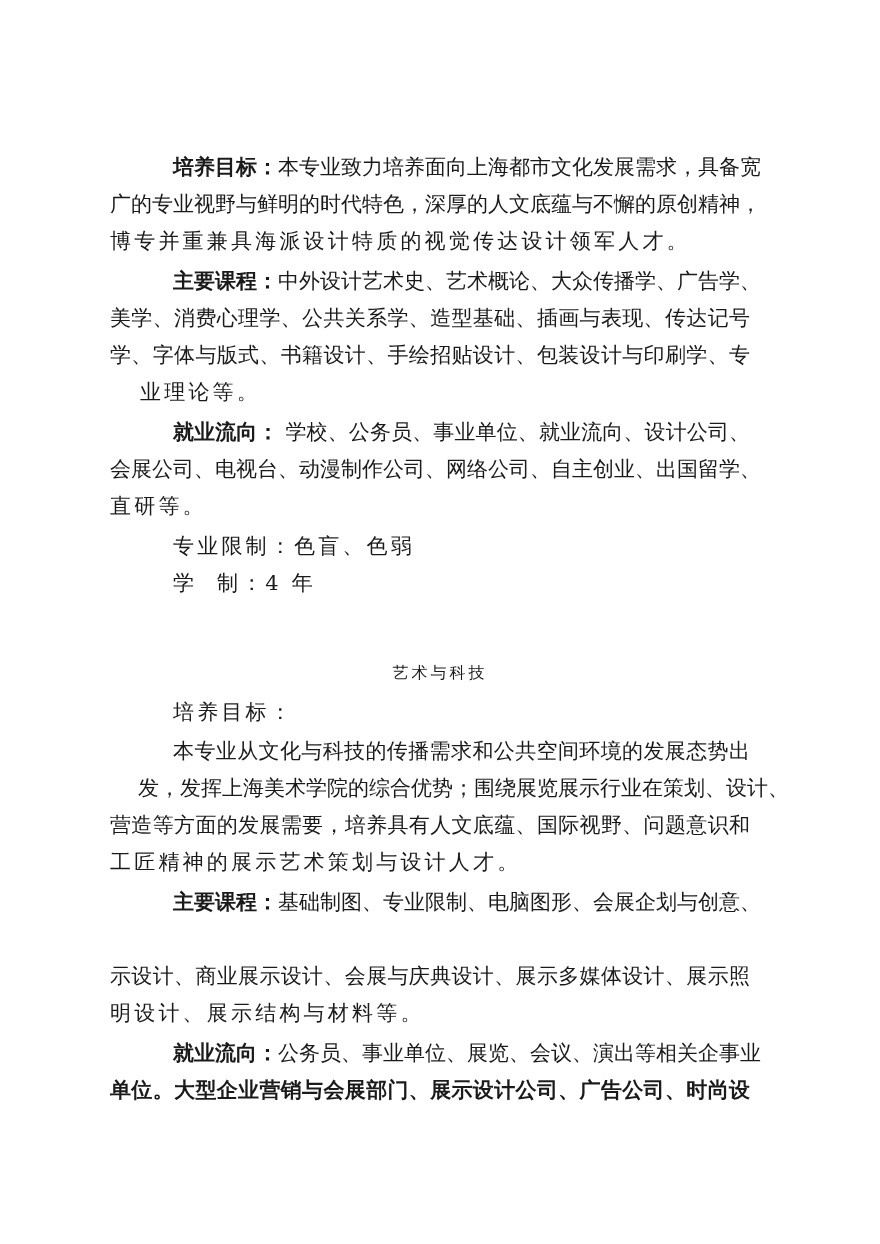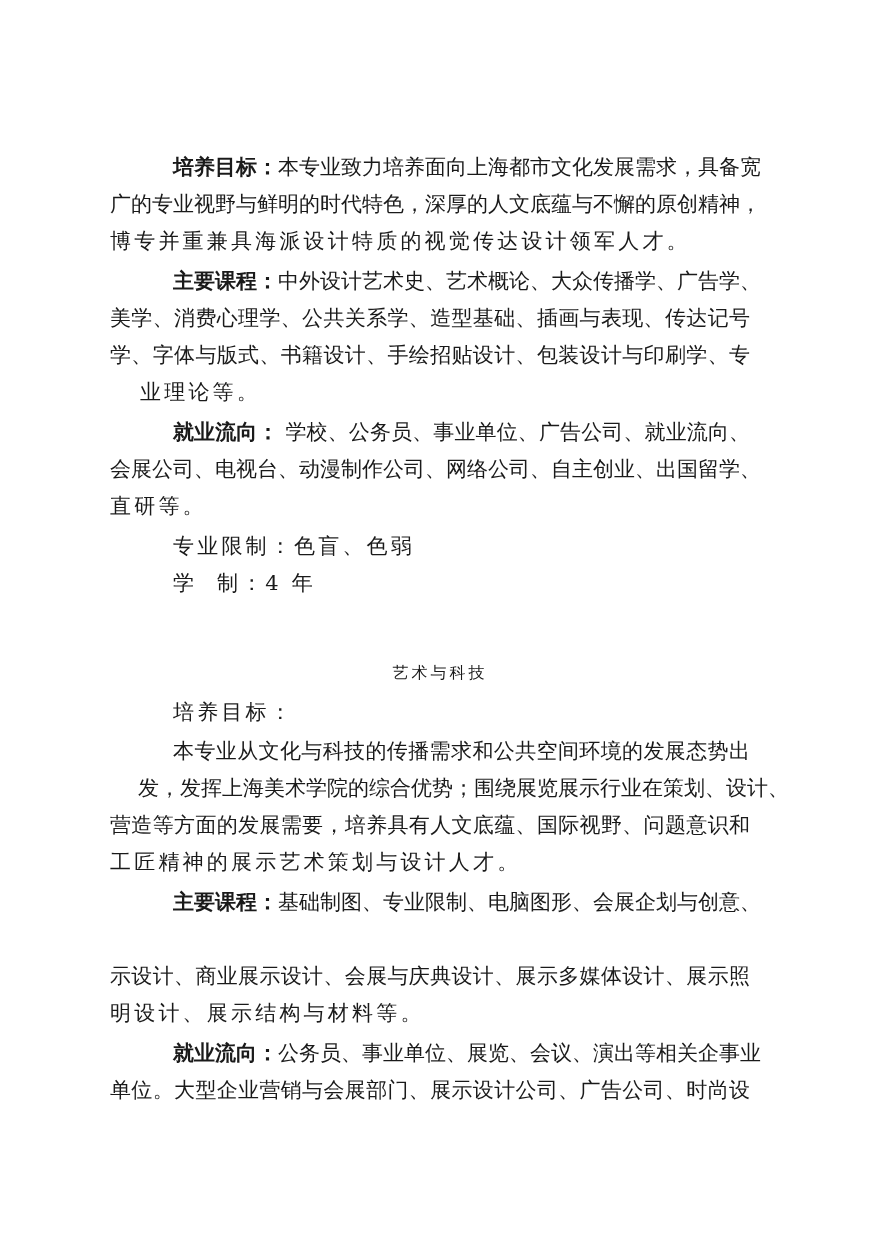--- a/index.html
+++ b/index.html
@@ -56,36 +56,36 @@
 
   <div class="line indent justify" style="top:148px;"><span class="lbl">培养目标：</span><span>本专业致力培养面向上海都市文化发展需求，具备宽</span></div>
   <div class="line justify" style="top:185px;">广的专业视野与鲜明的时代特色，深厚的人文底蕴与不懈的原创精神，</div>
   <div class="line" style="top:222px;">博专并重兼具海派设计特质的视觉传达设计领军人才。</div>
 
   <div class="line indent justify" style="top:262px;"><span class="lbl">主要课程：</span><span>中外设计艺术史、艺术概论、大众传播学、广告学、</span></div>
   <div class="line justify" style="top:299px;font-family:Liberation Serif, serif;">美学、消费心理学、公共关系学、造型基础、插画与表现、传达记号</div>
   <div class="line justify" style="top:336px;">学、字体与版式、书籍设计、手绘招贴设计、包装设计与印刷学、专</div>
   <div class="line" style="top:373px;margin-left:30px;">业理论等。</div>
 
-  <div class="line indent justify" style="top:413px;"><span class="lbl">就业流向：</span><span> 学校、公务员、事业单位、广告公司、就业流向、</span></div>
+  <div class="line indent justify" style="top:413px;"><span class="lbl">就业流向：</span><span> 学校、公务员、事业单位、就业流向、设计公司、</span></div>
   <div class="line justify" style="top:450px;">会展公司、电视台、动漫制作公司、网络公司、自主创业、出国留学、</div>
   <div class="line" style="top:487px;">直研等。</div>
 
   <div class="line indent" style="top:527px;"><span>专业限制：</span><span>色盲、色弱</span></div>
 
   <div class="line indent" style="top:564px; white-space:pre;"><span>学  制：</span><span>4 年</span></div>
 
   <div class="section-title" style="top:654px;">艺术与科技</div>
 
   <div class="line indent" style="top:693px;">培养目标：</div>
   <div class="line indent justify" style="top:732px;">本专业从文化与科技的传播需求和公共空间环境的发展态势出</div>
   <div class="line justify" style="top:769px;margin-left:28px;">发，发挥上海美术学院的综合优势；围绕展览展示行业在策划、设计、</div>
   <div class="line justify" style="top:806px;">营造等方面的发展需要，培养具有人文底蕴、国际视野、问题意识和</div>
   <div class="line" style="top:843px;">工匠精神的展示艺术策划与设计人才。</div>
 
   <div class="line indent justify" style="top:883px;"><span class="lbl">主要课程：</span><span>基础制图、专业限制、电脑图形、会展企划与创意、</span></div>
   <div class="line justify" style="top:957px;">示设计、商业展示设计、会展与庆典设计、展示多媒体设计、展示照</div>
   <div class="line" style="top:994px;">明设计、展示结构与材料等。</div>
 
   <div class="line indent justify" style="top:1034px;"><span class="lbl">就业流向：</span><span>公务员、事业单位、展览、会议、演出等相关企事业</span></div>
-  <div class="line justify" style="top:1071px;">单位。大型企业营销与会展部门、展示设计公司、广告公司、时尚设</div>
+  <div class="line justify" style="top:1071px;font-weight:bold;">单位。大型企业营销与会展部门、展示设计公司、广告公司、时尚设</div>
 
 </div>
 
 </body></html>

